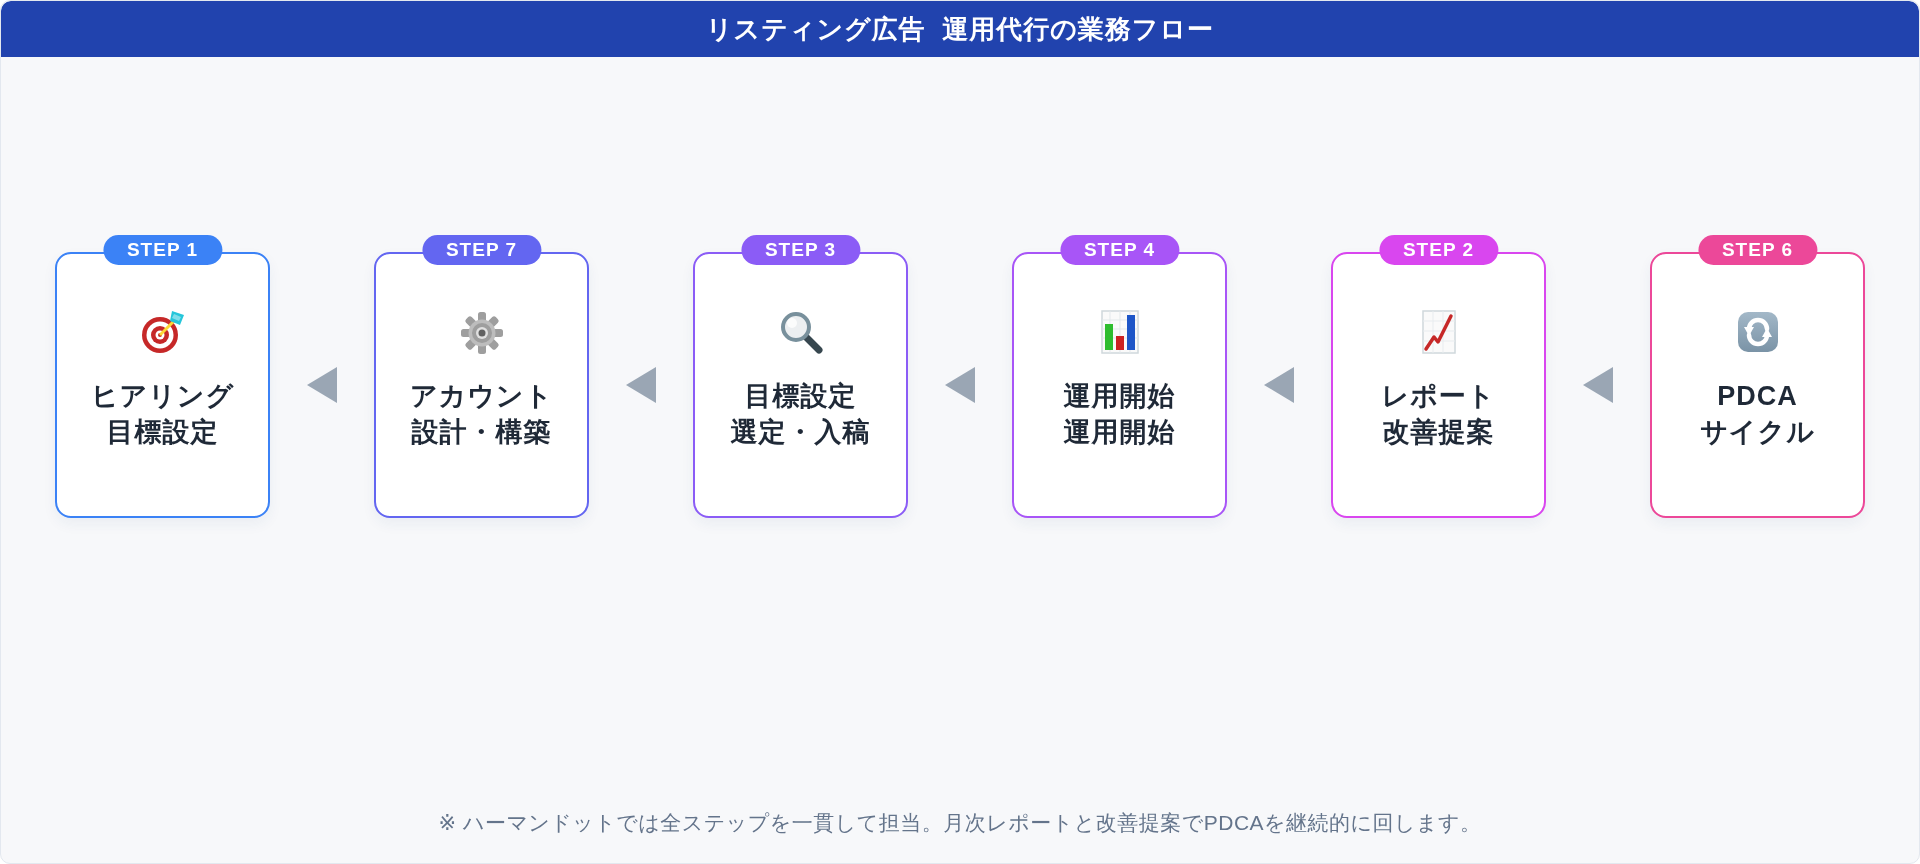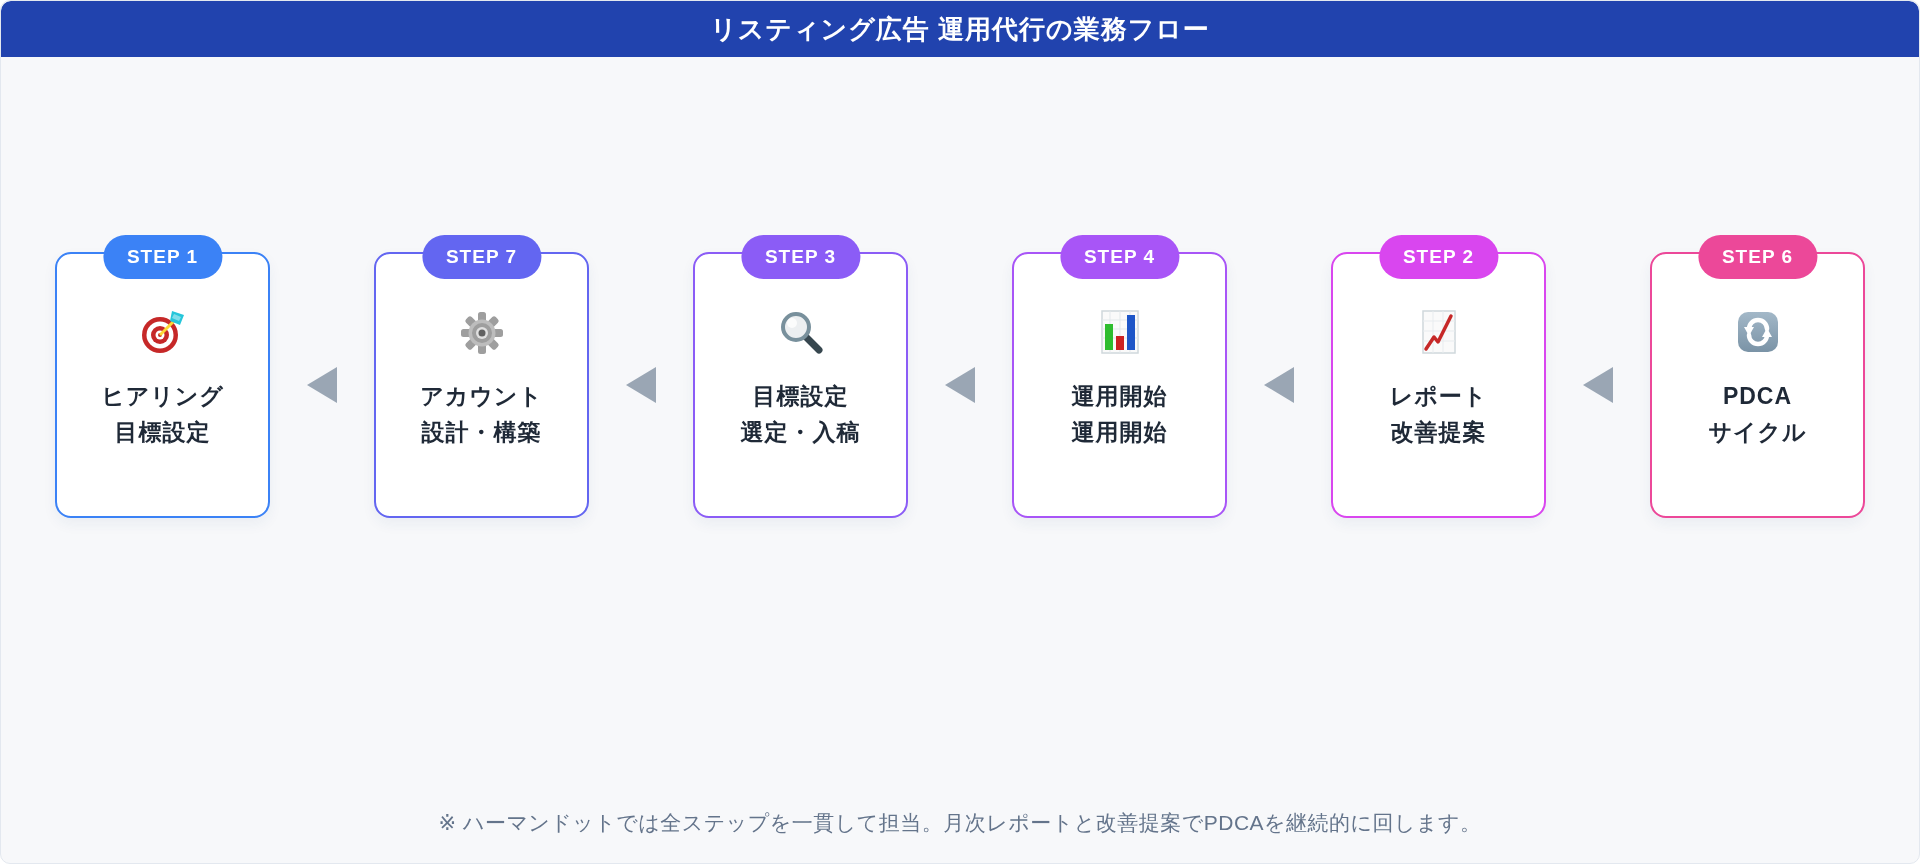--- a/index.html
+++ b/index.html
@@ -21,20 +21,21 @@
     height: 56px;
     background: var(--hdr, #2143AE);
     display: flex; align-items: center; justify-content: center;
     border-radius: 10px 10px 0 0;
   }
   .title-bar h1 {
     color: #ffffff;
     font-size: 26px;
     font-weight: 700;
     letter-spacing: 1px;
+    font-family: Liberation Mono, monospace;
   }
   
   .flow-row {
     margin-top: 195px;
     display: flex;
     justify-content: center;
     align-items: flex-start;
   }
   .step-card {
     position: relative;
@@ -47,32 +48,32 @@
   }
   .step-badge {
     position: absolute;
     top: -19px; left: 50%;
     transform: translateX(-50%);
     background: var(--accent, #3B82F6);
     color: #ffffff;
     font-size: 19px;
     font-weight: 700;
     letter-spacing: 1px;
-    padding: 11px 24px;
+    padding: 4px 24px;
     border-radius: 999px;
     white-space: nowrap;
   }
   .step-icon {
     margin-top: 54px;
     width: 48px; height: 48px;
   }
   .step-label {
     margin-top: 22px;
     text-align: center;
-    font-size: 23px;
+    font-size: 27px;
     font-weight: 700;
     line-height: 36px;
     color: #1F2937;
     letter-spacing: 1px;
   }
   .arrow-sep {
     width: 104px; height: 266px;
     display: flex; align-items: center; justify-content: center;
     flex: none;
   }

